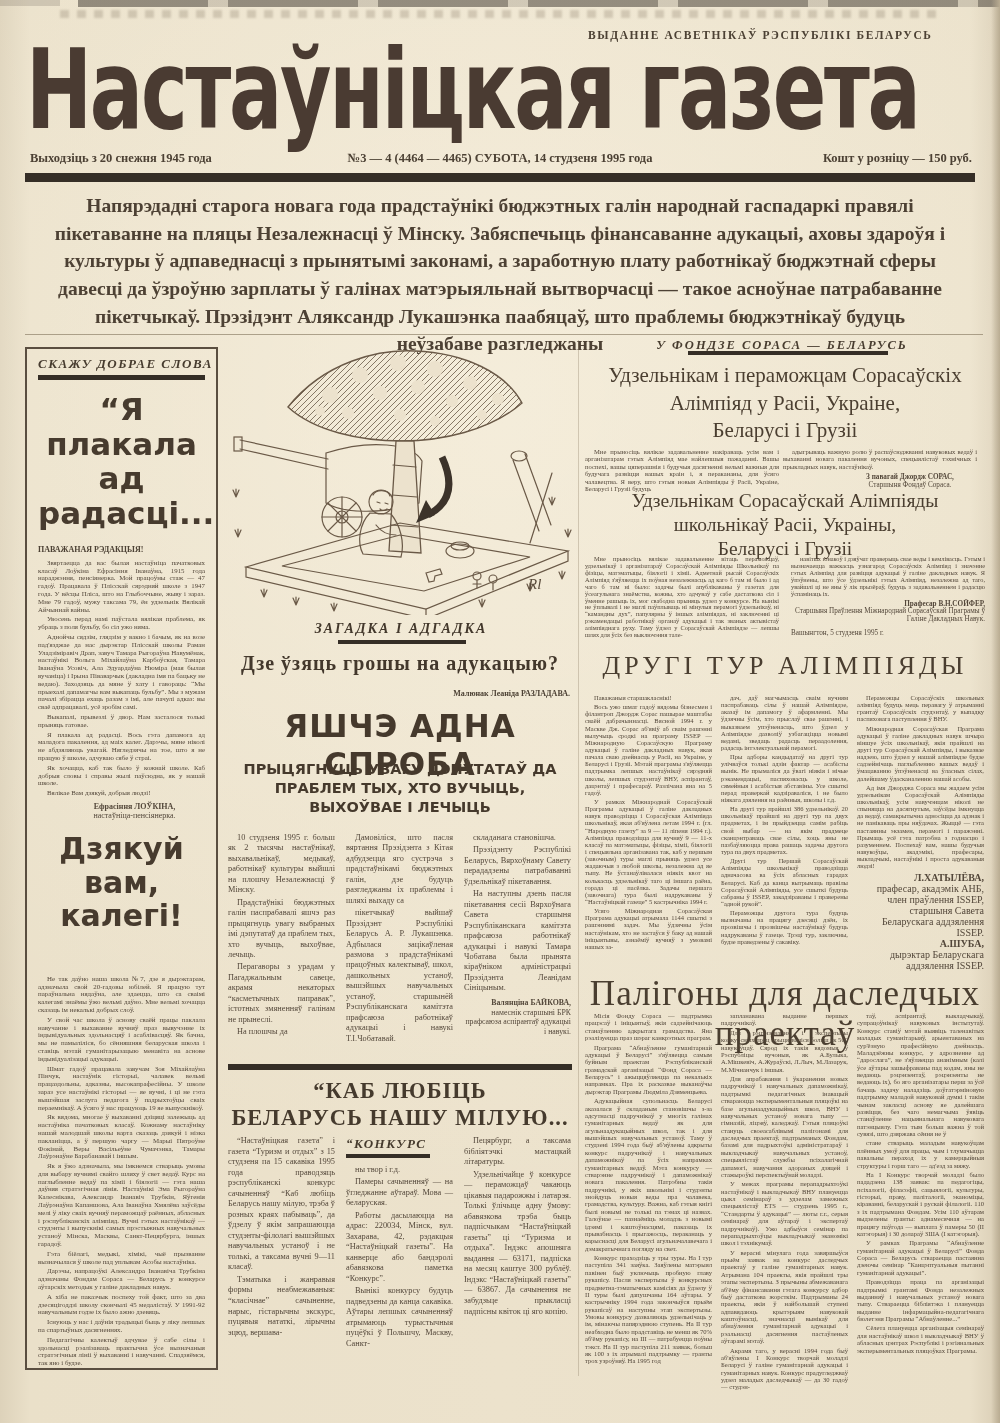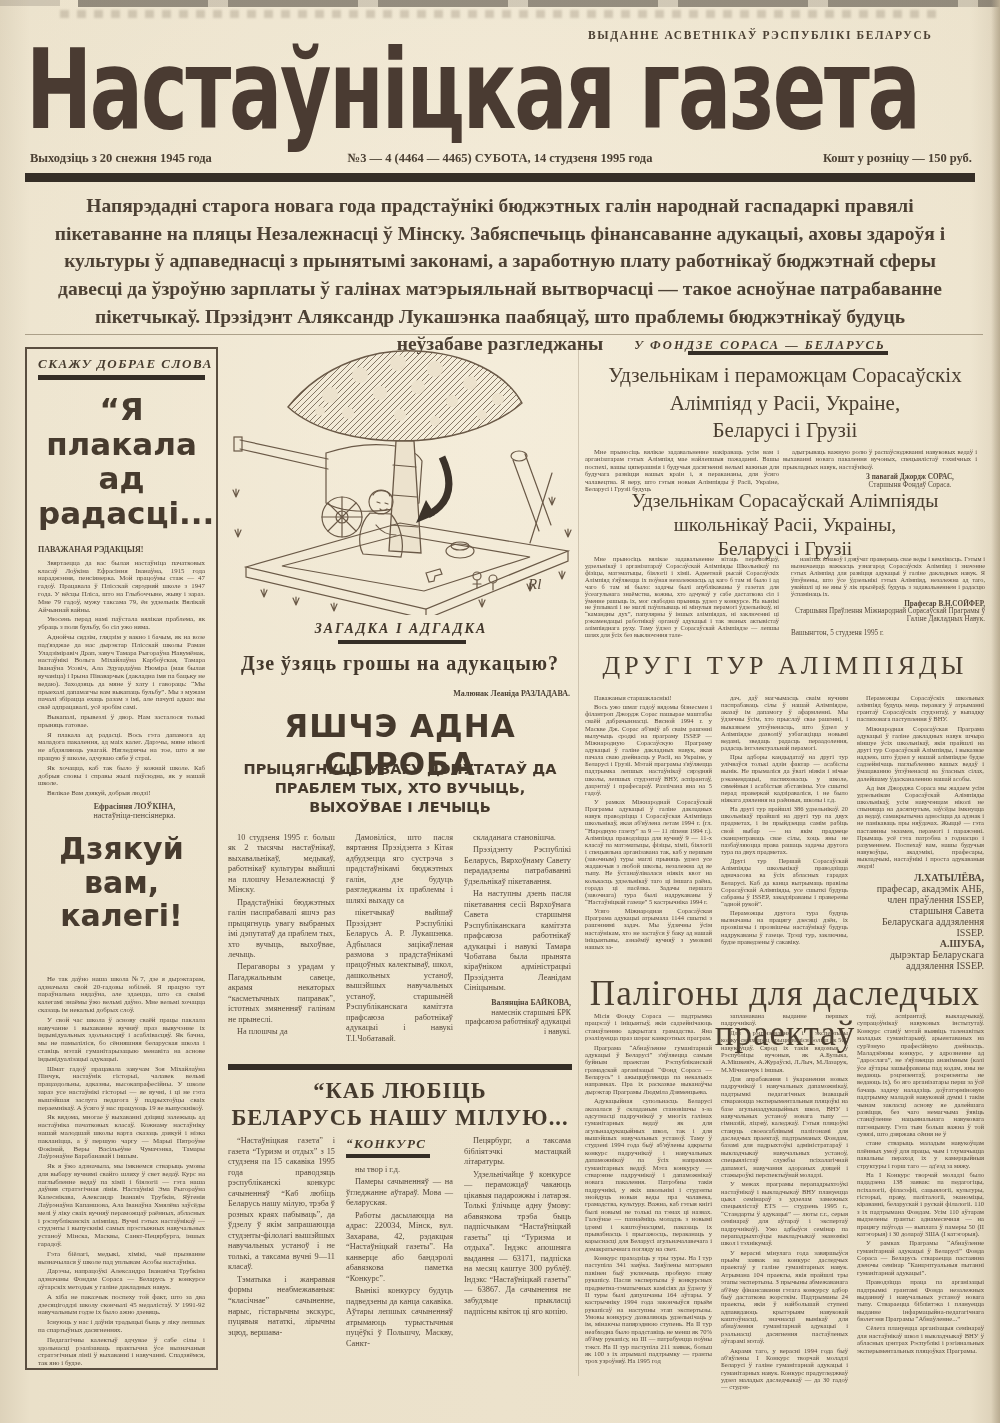--- a/index.html
+++ b/index.html
@@ -77,21 +77,21 @@
   
   .kab-h{left:226px;top:1077px;width:348px;text-align:center;font-weight:bold;
     font-size:22.5px;line-height:1.2;letter-spacing:1px;white-space:pre-line;color:#453a2d;}
   .kab-cols{left:228px;top:1136px;width:344px;height:240px;gap:11px;overflow:hidden;}
   .kab-cols .col{width:107px;font-size:8.3px;line-height:1.27;}
   .kk-rubric{font-style:italic;font-weight:bold;font-size:13px;letter-spacing:1.5px;
     color:#453a2d;margin:0 0 1px;}
   .kk-bar{width:84px;height:4px;margin:0 0 7px;}
   
   .vr{left:578px;top:340px;width:1px;height:1036px;background:#8a7c6455;}
-  .so-rubric-wrap{left:560px;top:335px;width:400px;text-align:center;}
+  .so-rubric-wrap{left:582px;top:335px;width:400px;text-align:center;}
   .so-rubric{display:inline-block;font-style:italic;font-weight:bold;font-size:12.5px;
     letter-spacing:2px;color:#473c2f;}
   .so-rubric-bar{left:688px;top:351px;width:200px;height:4px;}
   .so-h1{left:585px;top:362px;width:400px;text-align:center;font-size:21px;
     line-height:1.32;white-space:pre-line;color:#4a3e30;}
   .so-h2{left:585px;top:489px;width:400px;text-align:center;font-size:19.5px;
     line-height:1.22;white-space:pre-line;color:#4a3e30;}
   .l1-cols{left:585px;top:448px;width:400px;height:50px;gap:4px;overflow:hidden;}
   .l1-cols .col{width:194px;font-size:6.6px;line-height:1.13;}
   .l2-cols{left:585px;top:556px;width:400px;height:96px;gap:12px;overflow:hidden;}
@@ -284,21 +284,21 @@
       <p class="para">пікетчыкаў выйшаў Прэзідэнт Рэспублікі Беларусь А. Р. Лукашэнка. Адбылася зацікаўленая размова з прадстаўнікамі працоўных калектываў, школ, дашкольных устаноў, вышэйшых навучальных устаноў, старшынёй Рэспубліканскага камітэта прафсаюза работнікаў адукацыі і навукі Т.І.Чобатавай.</p>
     </div>
   <div class="col bodytxt">
     <div class="bodytxt">
         <p class="para">складанага становішча.</p>
         <p class="para">Прэзідэнту Рэспублікі Беларусь, Вярхоўнаму Савету перададзены патрабаванні ўдзельнікаў пікетавання.</p>
         <p class="para">На наступны дзень пасля пікетавання сесіі Вярхоўнага Савета старшыня Рэспубліканскага камітэта прафсаюза работнікаў адукацыі і навукі Тамара Чобатава была прынята кіраўніком адміністрацыі Прэзідэнта Леанідам Сініцыным.</p>
       </div>
     <div class="sp-sig">
       <div class="role">Валянціна БАЙКОВА,</div>
-      <div>намеснік старшыні БРК прафсаюза работнікаў адукацыі і навукі.</div>
+      <div>намеснік старшыні БРК прафсаюза аспірантаў адукацыі і навукі.</div>
     </div>
   </div>
 </div>
 <div class="abs bar rule-mid"></div>
 
 <div class="abs kab-h">“КАБ ЛЮБІЦЬ
 БЕЛАРУСЬ НАШУ МІЛУЮ...</div>
 <div class="abs cols kab-cols">
   <div class="col bodytxt">
       <p class="para">“Настаўніцкая газета” і газета “Туризм и отдых” з 15 студзеня па 15 сакавіка 1995 года праводзяць рэспубліканскі конкурс сачыненняў “Каб любіць Беларусь нашу мілую, трэба ў розных краях пабываць”, да ўдзелу ў якім запрашаюцца студэнты-філолагі вышэйшых навучальных устаноў і не толькі, а таксама вучні 9—11 класаў.</p>

